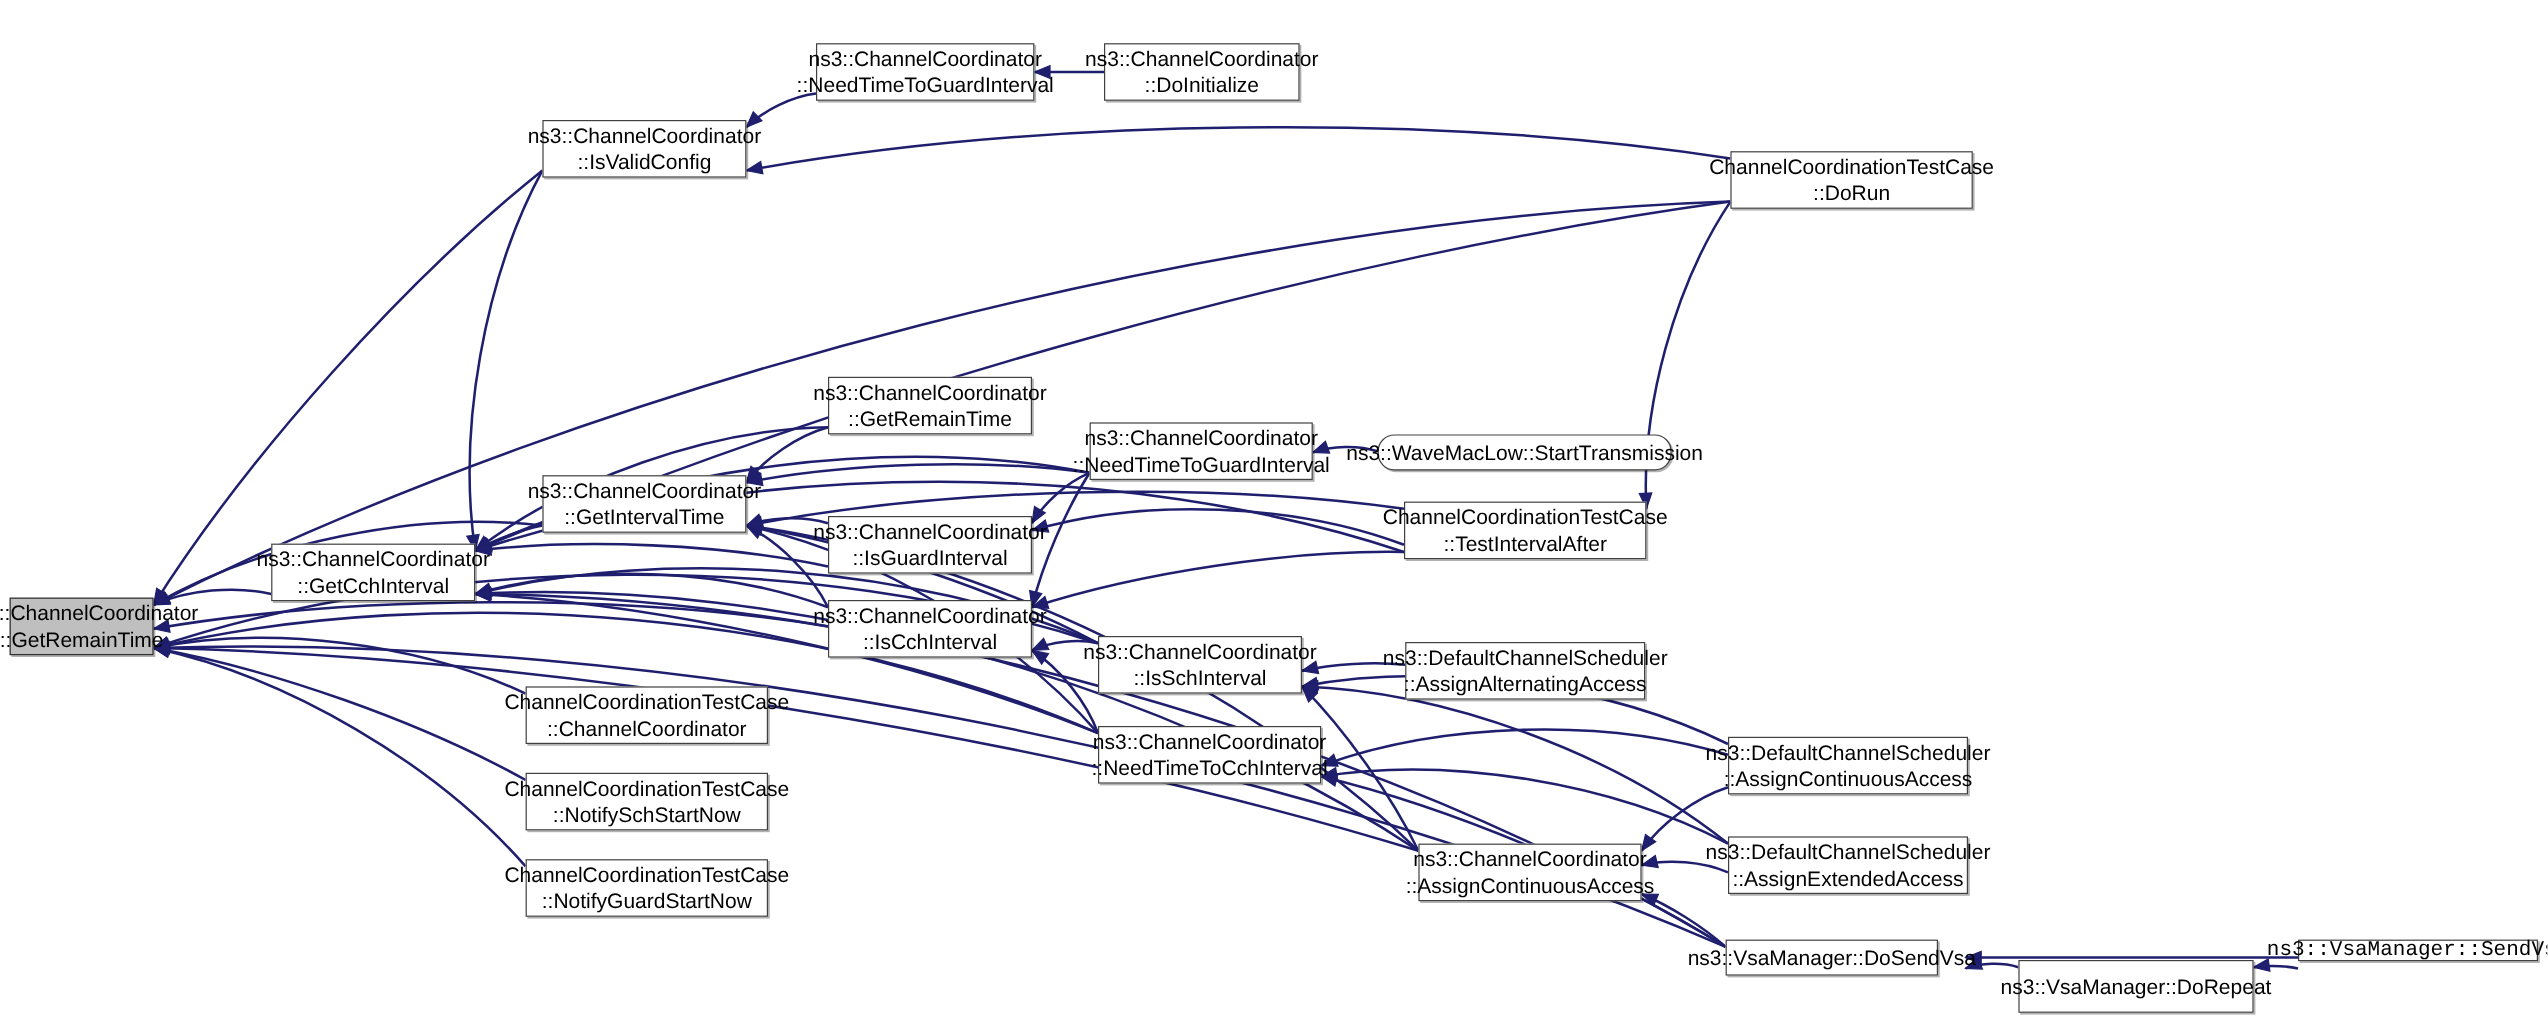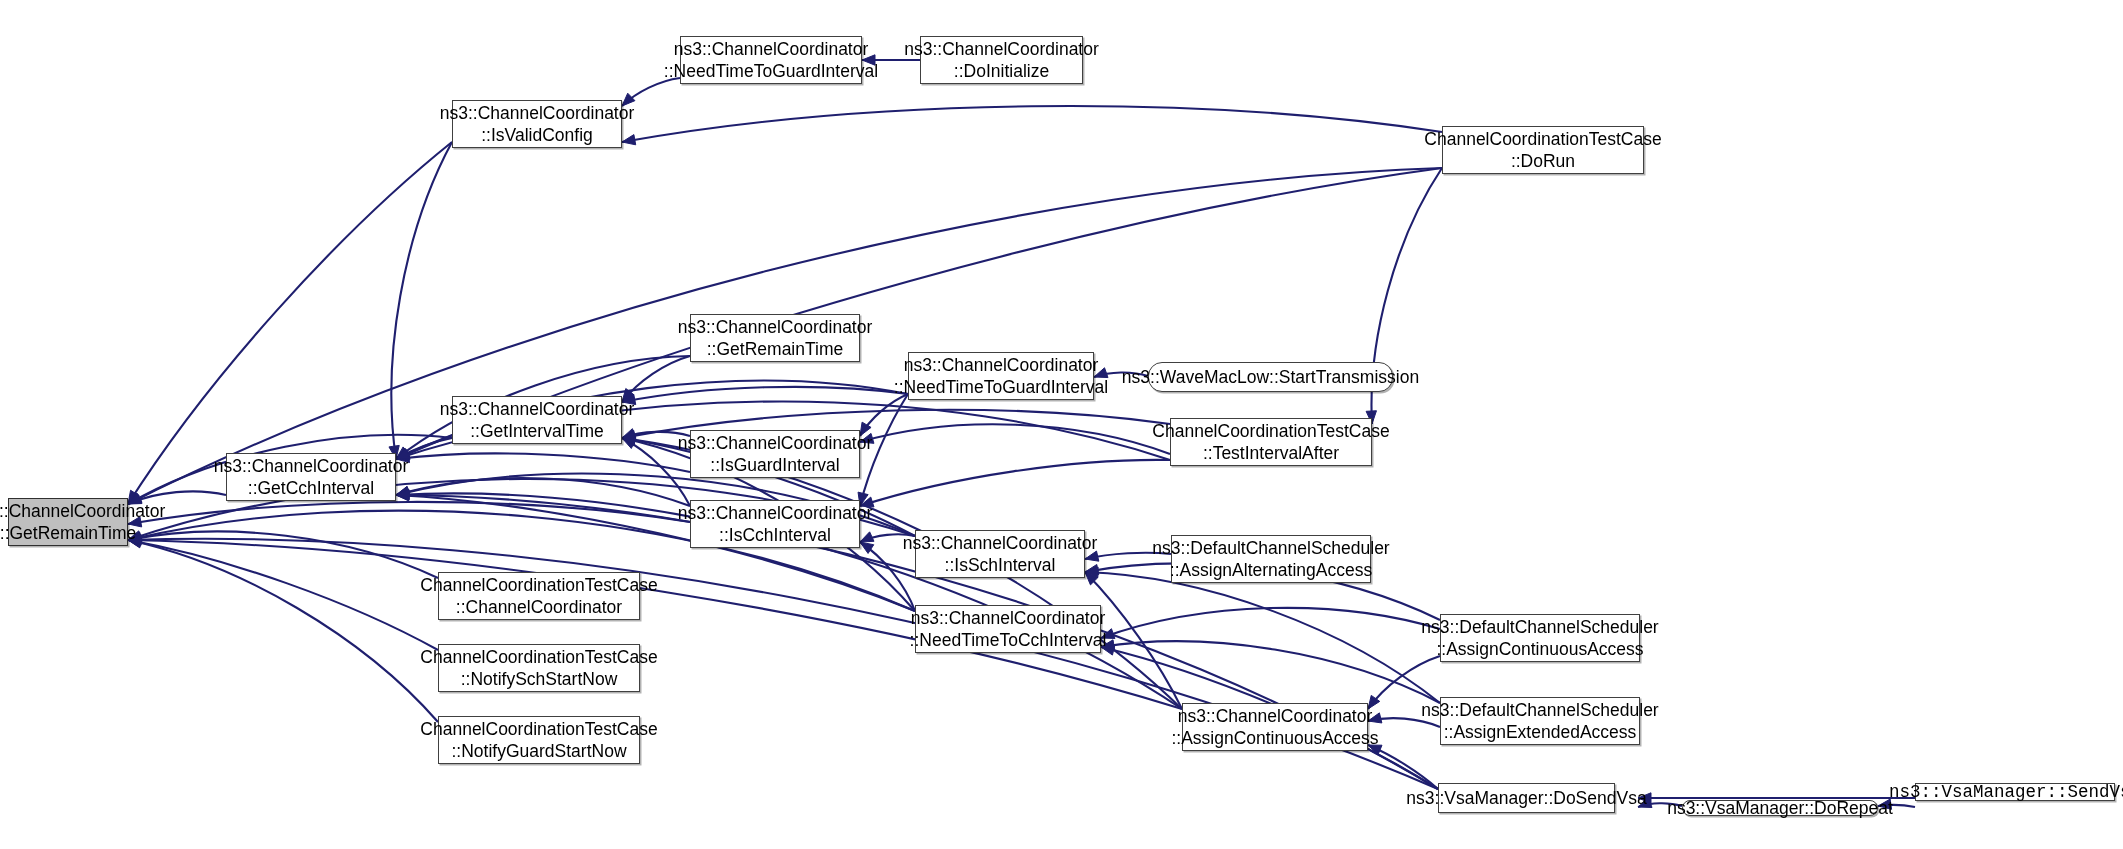--- a/index.html
+++ b/index.html
@@ -217,20 +217,20 @@
         <span class="ln">ns3::DefaultChannelScheduler</span>
         <span class="ln">::AssignContinuousAccess</span>
       </div>
       <div class="node" style="left: 1440px; top: 697px; width: 200px; height: 48px;">
         <span class="ln">ns3::DefaultChannelScheduler</span>
         <span class="ln">::AssignExtendedAccess</span>
       </div>
       <div class="node" style="left: 1438px; top: 783px; width: 177px; height: 30px;">
         <span class="ln">ns3::VsaManager::DoSendVsa</span>
       </div>
-      <div class="node" style="left: 1682px; top: 800px; width: 196px; height: 16px; border-radius: 10px;">
+      <div class="node" style="left: 1682px; top: 800px; width: 196px; height: 44px;">
         <span class="ln">ns3::VsaManager::DoRepeat</span>
       </div>
       <div class="node" style="left: 1915px; top: 783px; width: 200px; height: 18px; font-family: Liberation Mono, monospace;">
         <span class="ln">ns3::VsaManager::SendVsa</span>
       </div>
     </div>
 </div>
 
 </body></html>

